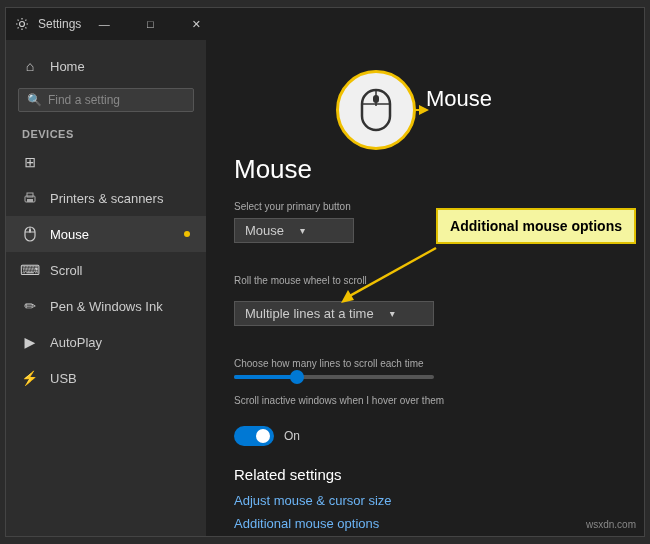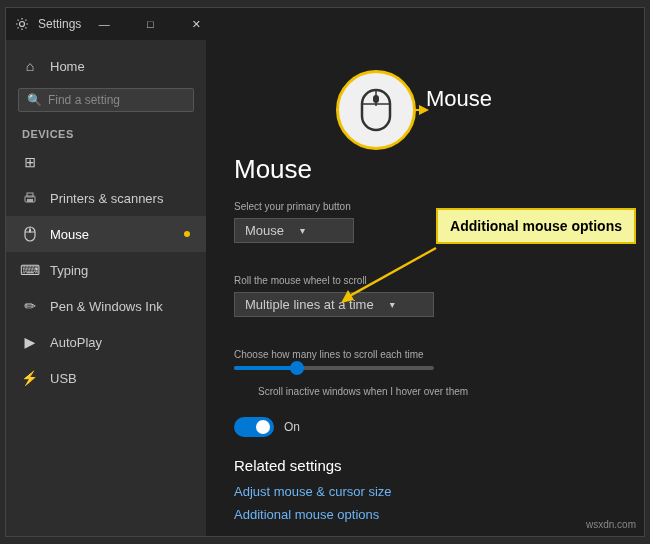--- a/index.html
+++ b/index.html
@@ -315,21 +315,21 @@
             <line x1="6" y1="1" x2="6" y2="7" stroke="#ccc" stroke-width="1"></line>
             <line x1="1" y1="6" x2="11" y2="6" stroke="#ccc" stroke-width="1"></line>
             <rect x="5" y="3" width="2" height="3" rx="1" fill="#ccc"></rect>
           </svg>
         </span>
         <span>Mouse</span>
         <span style="width:6px;height:6px;background:#f0c000;border-radius:50%;margin-left:auto;"></span>
       </div>
       <div class="sidebar-item">
         <span class="icon">⌨</span>
-        <span>Typing</span>
+        <span>Scroll</span>
       </div>
       <div class="sidebar-item">
         <span class="icon">✏</span>
         <span>Pen &amp; Windows Ink</span>
       </div>
       <div class="sidebar-item">
         <span class="icon">▶</span>
         <span>AutoPlay</span>
       </div>
       <div class="sidebar-item">
@@ -357,38 +357,38 @@
         <div class="setting-row">
           <div class="section-label">Select your primary button</div>
           <div class="dropdown">
             <span>Mouse</span>
             <span class="chevron">▾</span>
           </div>
         </div>
 
         <div class="setting-row">
           <div class="section-label">Roll the mouse wheel to scroll</div>
-          <div class="dropdown" style="min-width:200px;">
+          <div class="dropdown" style="min-width:200px;margin-top:9px;">
             <span>Multiple lines at a time</span>
             <span class="chevron">▾</span>
           </div>
         </div>
 
         <div class="setting-row">
           <div class="section-label">Choose how many lines to scroll each time</div>
           <div class="slider-container">
             <div class="slider-track">
               <div class="slider-fill"></div>
               <div class="slider-thumb"></div>
             </div>
           </div>
         </div>
 
         <div class="toggle-row">
-          <div class="section-label" style="margin-bottom:0;margin-left:24px;">Scroll inactive windows when I hover over them</div>
+          <div class="section-label" style="margin-bottom:0;">Scroll inactive windows when I hover over them</div>
         </div>
         <div class="toggle-row">
           <div class="toggle">
             <div class="toggle-knob"></div>
           </div>
           <span class="toggle-label">On</span>
         </div>
 
         <div class="related-settings">
           <div class="related-title">Related settings</div>

